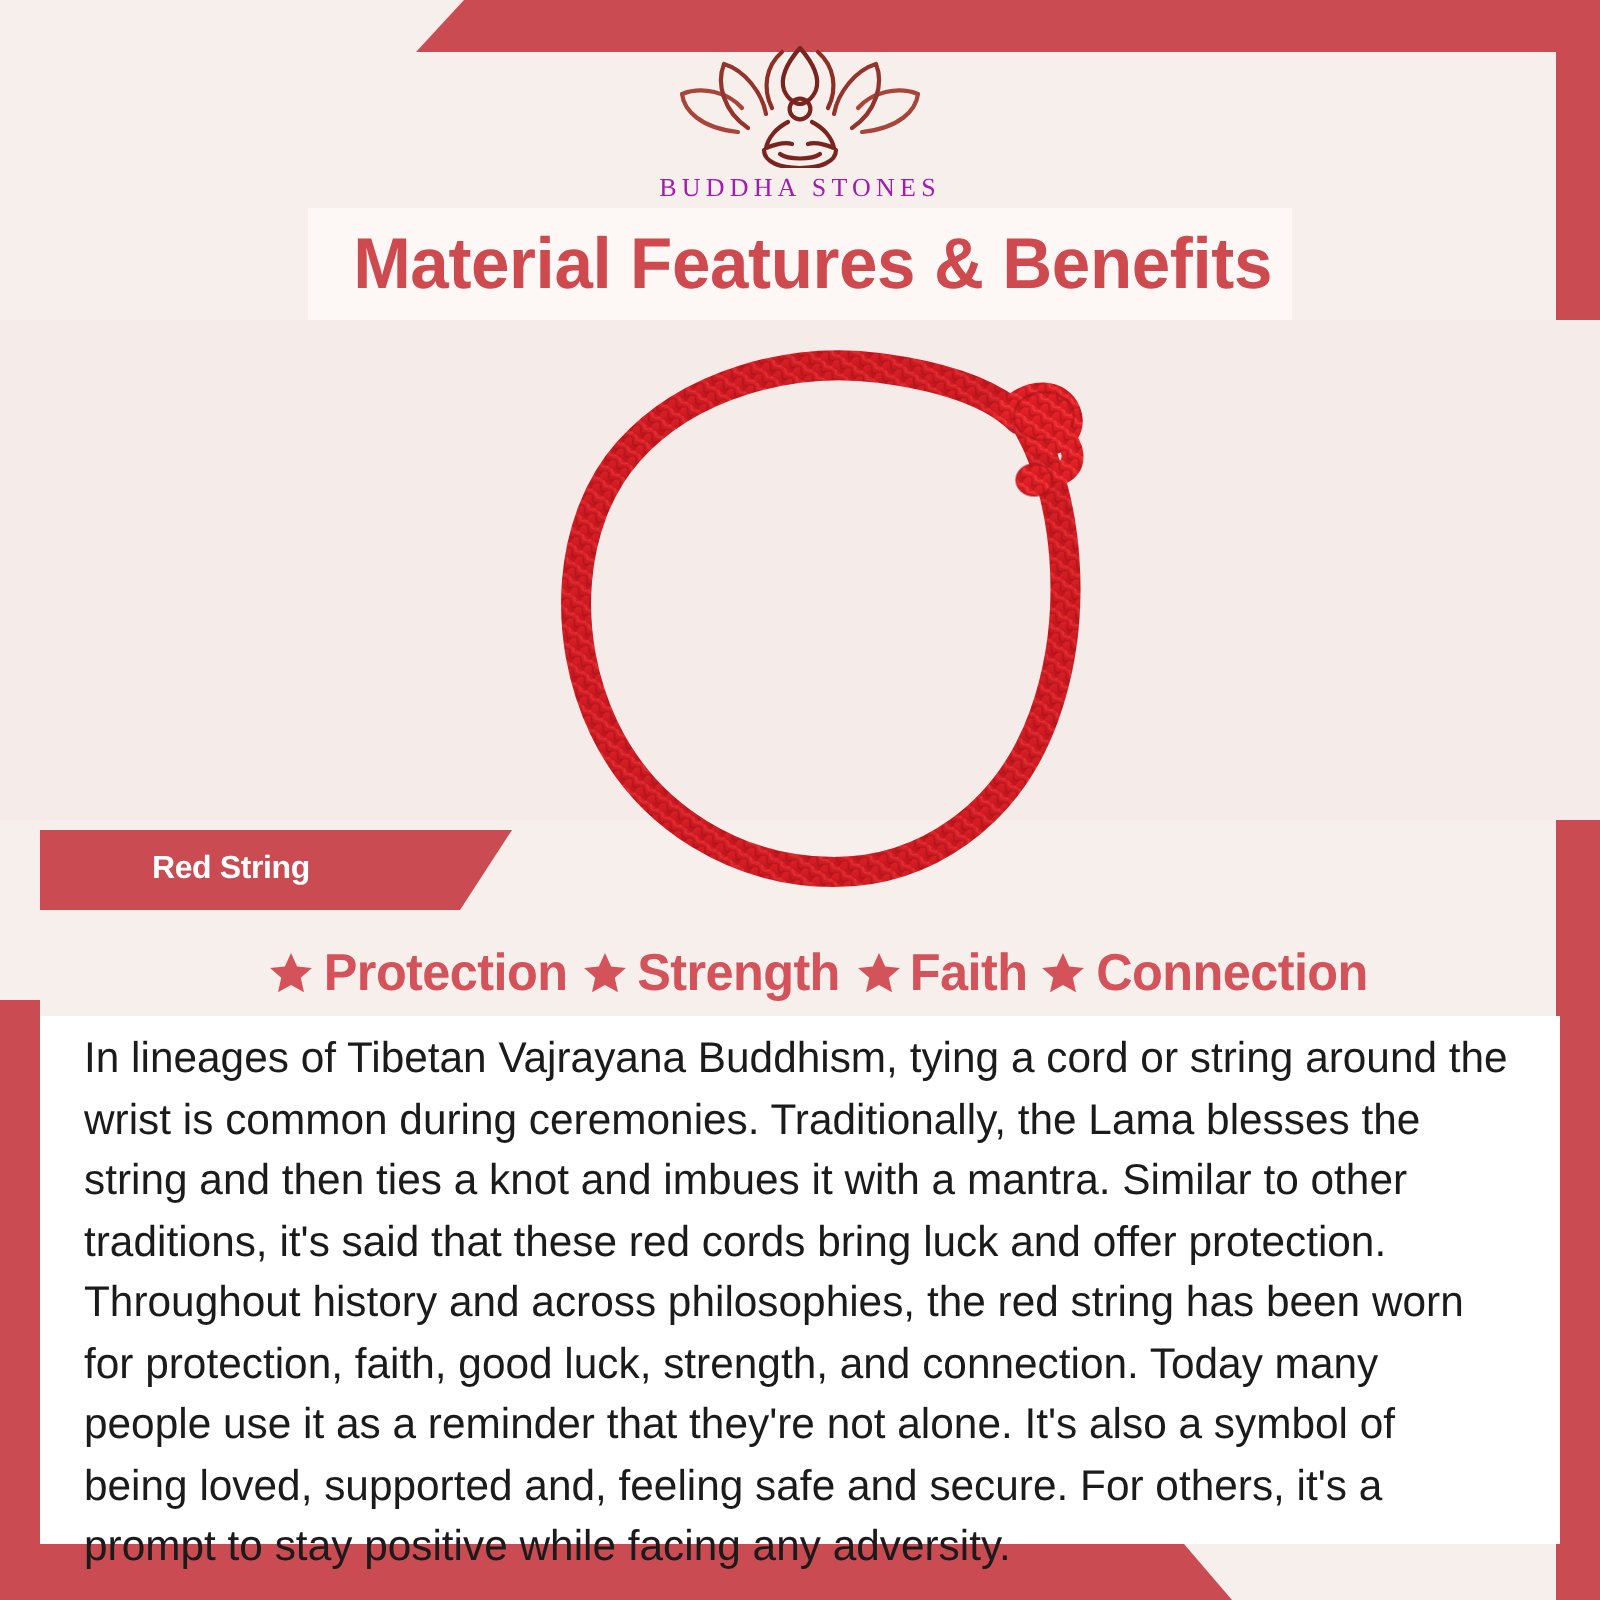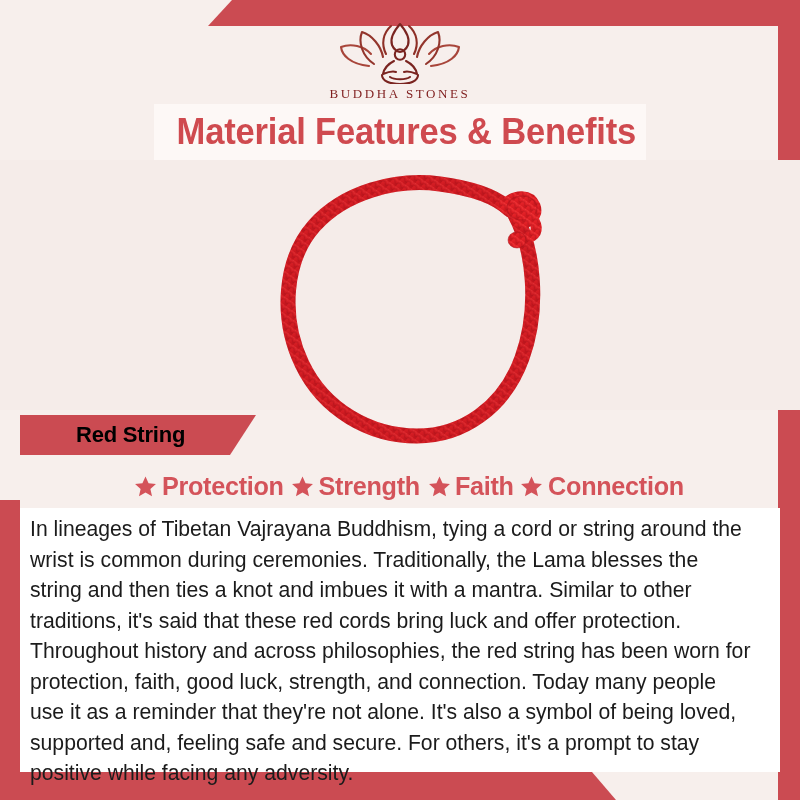--- a/index.html
+++ b/index.html
@@ -72,21 +72,21 @@
   .logo-mark {
     width: 124px;
     height: 64px;
     display: block;
   }
   .logo-wordmark {
     margin-top: 2px;
     font-family: "Liberation Serif", serif;
     font-size: 13px;
     letter-spacing: 2.6px;
-    color: #7f1d1d;
+    color: #a21caf;
     white-space: nowrap;
   }
 
   
   .title-banner {
     position: absolute;
     top: 104px;
     left: 154px;
     width: 492px;
     height: 56px;
@@ -130,23 +130,23 @@
     width: 236px;
     height: 40px;
     background: #cb4b52;
     clip-path: polygon(0 0, 236px 0, 210px 40px, 0 40px);
     display: flex;
     align-items: center;
   }
   .label-text {
     margin-left: 56px;
     font-family: "Liberation Sans Narrow", "Liberation Sans", sans-serif;
-    font-size: 22px;
+    font-size: 16px;
     font-weight: bold;
-    color: #000000;
+    color: #ffffff;
     letter-spacing: -0.2px;
     white-space: nowrap;
   }
 
   
   .benefits-row {
     position: absolute;
     top: 466px;
     left: 10px;
     width: 800px;
@@ -179,21 +179,21 @@
 
   
   .body-panel {
     position: absolute;
     top: 508px;
     left: 20px;
     width: 760px;
     height: 264px;
     background: #ffffff;
     box-sizing: border-box;
-    padding: 6px 14px 0 10px;
+    padding: 6px 14px 0 22px;
   }
   .body-text {
     font-family: "Liberation Sans Narrow", "Liberation Sans", sans-serif;
     font-size: 21.5px;
     line-height: 30.5px;
     color: #1b1b1b;
     text-align: left;
     margin: 0;
     transform: scaleX(0.985);
     transform-origin: left top;

